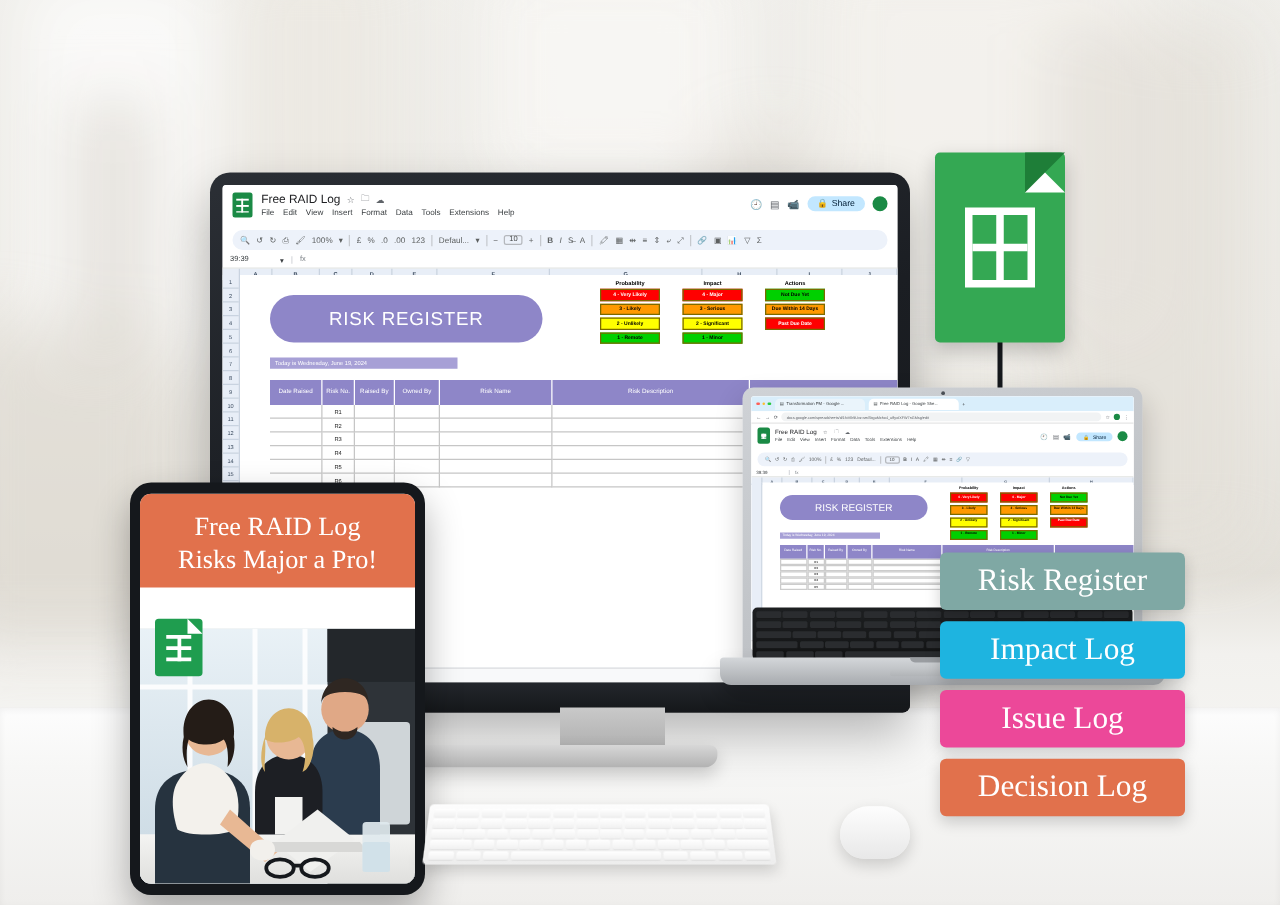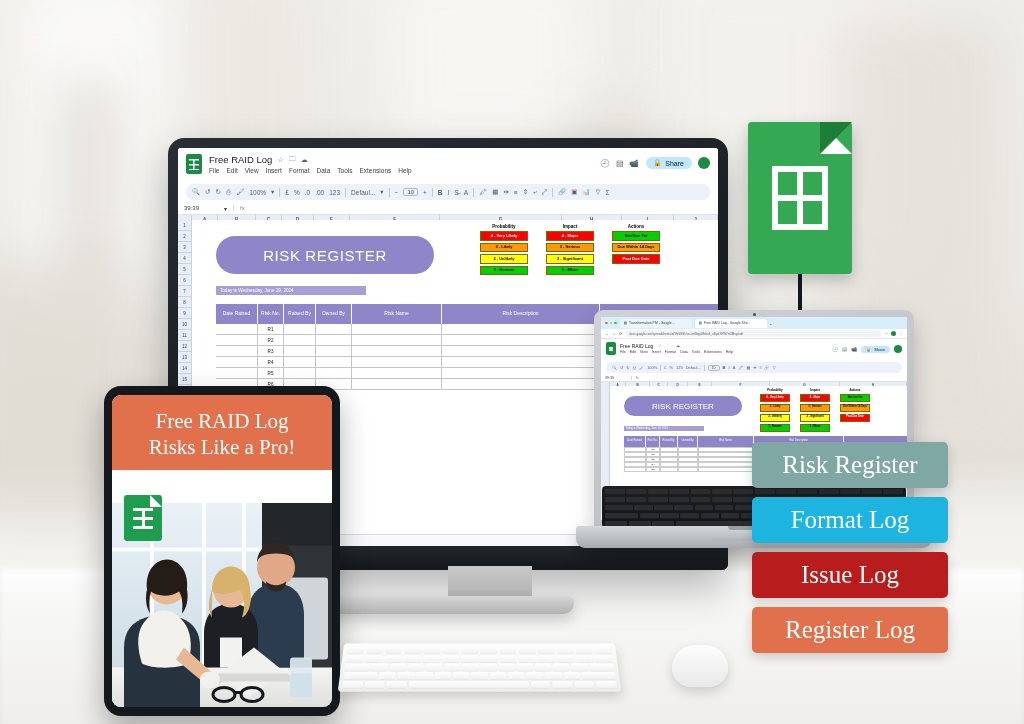--- a/index.html
+++ b/index.html
@@ -820,21 +820,21 @@
   <div class="lt-base"></div>
   <div class="lt-notch"></div>
   <div class="lt-trackpad"></div>
 </div>
 
 <div id="tablet">
   <div class="tb-body"></div>
   <div class="tb-screen">
     <div class="tb-hero">
       <div class="l">Free RAID Log</div>
-      <div class="l">Risks Like a Pro!</div>
+      <div class="l">Risks Major a Pro!</div>
     </div>
     <div class="tb-sheets"></div>
     <div class="tb-photo">
       <svg viewBox="0 0 220 215" preserveAspectRatio="xMidYMid slice" style="width:100%;height:100%;display:block">
         <defs>
           <linearGradient id="win" x1="0" y1="0" x2="0" y2="1">
             <stop offset="0%" stop-color="#eaf2f7"></stop>
               <stop offset="100%" stop-color="#cfdde6"></stop>
           </linearGradient>
           <linearGradient id="deskg" x1="0" y1="0" x2="0" y2="1">
@@ -890,23 +890,23 @@
           <rect x="178" y="160" width="22" height="40" rx="3" fill="#dfe9ee" opacity=".92"></rect>
           <rect x="178" y="176" width="22" height="24" rx="2" fill="#cfe0e8" opacity=".9"></rect>
         </g>
       </svg>
     </div>
   </div>
 </div>
 
 <div id="labels">
   <div class="lbl" style="background:#7fa8a4">Risk Register</div>
-  <div class="lbl" style="background:#1eb4e0">Format Log</div>
-  <div class="lbl" style="background:#b91c1c">Issue Log</div>
-  <div class="lbl" style="background:#e1714c">Register Log</div>
+  <div class="lbl" style="background:#1eb4e0">Impact Log</div>
+  <div class="lbl" style="background:#ec4899">Issue Log</div>
+  <div class="lbl" style="background:#e1714c">Decision Log</div>
 </div>
 
 <div class="keyboard">
   <div class="kbrow" style="grid-template-columns:repeat(14,1fr)">
       <div></div>
       <div></div>
       <div></div>
       <div></div>
       <div></div>
       <div></div>

